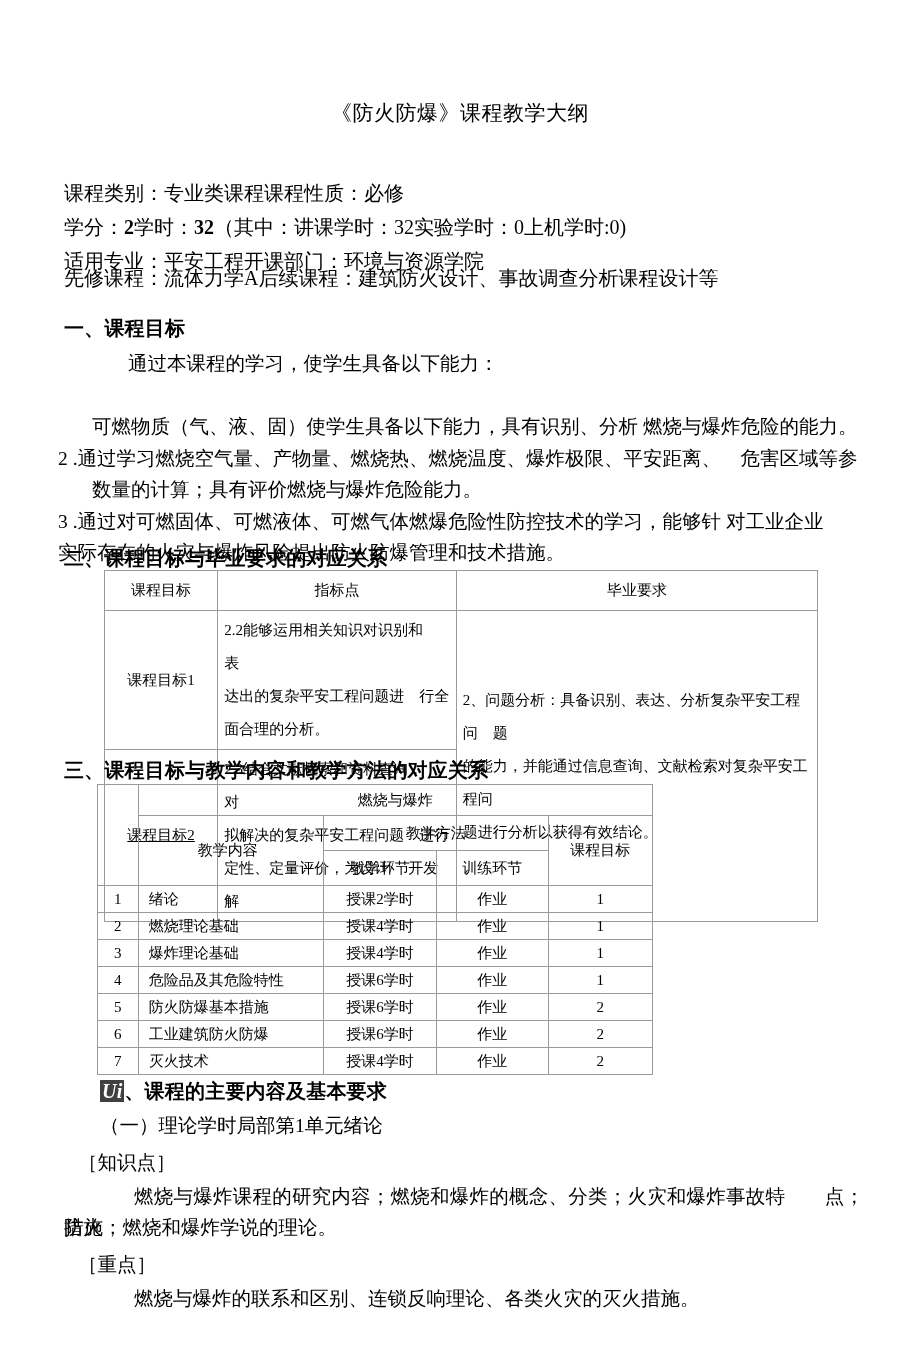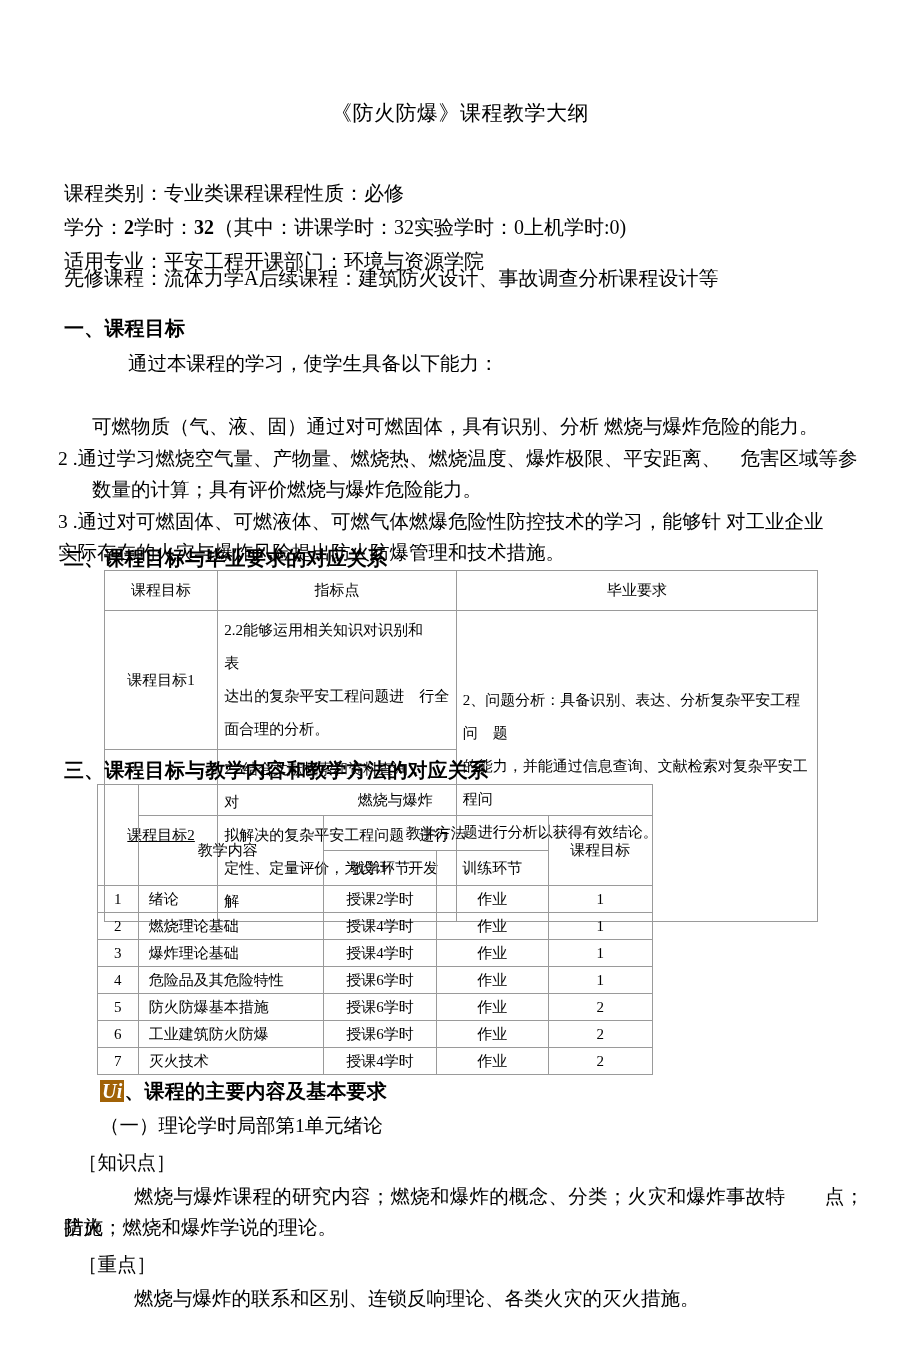--- a/index.html
+++ b/index.html
@@ -53,21 +53,21 @@
   .para {
     position: absolute;
     font-size: 19.5px;
     line-height: 31px;
     text-align: justify;
   }
 
   
   .inv-chip {
     display: inline-block;
-    background: #a16207;
+    background: #404040;
     color: #ffffff;
     font-style: italic;
     font-weight: bold;
     padding: 0 2px;
     line-height: 22px;
   }
 
   
   table.doc-table {
     position: absolute;
@@ -114,21 +114,21 @@
 
   <div class="meta-line" style="top:210px;"><span>学分：</span><span class="b">2</span><span>学时：</span><span class="b">32</span><span>（其中：讲课学时：32实验学时：0上机学时:0)</span></div>
 
   <div class="meta-line" style="top:244px;">适用专业：平安工程开课部门：环境与资源学院</div>
   <div class="meta-line" style="top:261px;">先修课程：流体力学A后续课程：建筑防火设计、事故调查分析课程设计等</div>
 
   <div class="sec-head" style="top:314px;">一、课程目标</div>
 
   <div class="para" style="left:64px; top:348px; width:790px; text-indent:64px;">通过本课程的学习，使学生具备以下能力：</div>
 
-  <div class="para" style="left:92px; top:411px; width:770px;">可燃物质（气、液、固）通过对可燃固体，具有识别、分析 燃烧与爆炸危险的能力。</div>
+  <div class="para" style="left:92px; top:411px; width:770px;">可燃物质（气、液、固）使学生具备以下能力，具有识别、分析 燃烧与爆炸危险的能力。</div>
 
   <div class="para" style="left:58px; top:443px; width:805px;">2 .通过学习燃烧空气量、产物量、燃烧热、燃烧温度、爆炸极限、平安距离、　危害区域等参</div>
   <div class="para" style="left:92px; top:474px; width:770px;">数量的计算；具有评价燃烧与爆炸危险能力。</div>
 
   <div class="para" style="left:58px; top:506px; width:805px;">3 .通过对可燃固体、可燃液体、可燃气体燃爆危险性防控技术的学习，能够针 对工业企业</div>
   <div class="para" style="left:58px; top:537px; width:805px;">实际存在的火灾与爆炸风险提出防火防爆管理和技术措施。</div>
 
   <div class="sec-head" style="top:544px;">二、课程目标与毕业要求的对应关系</div>
 
   <table class="doc-table t1">

